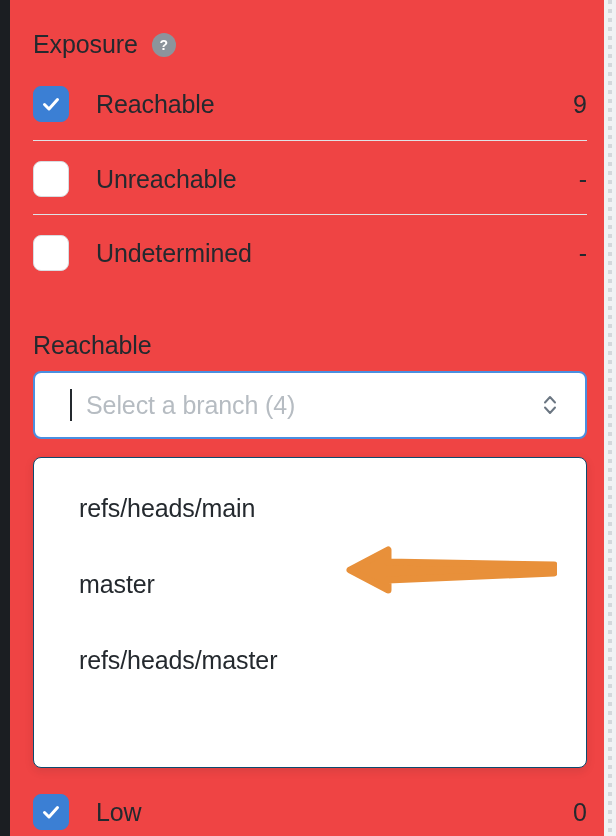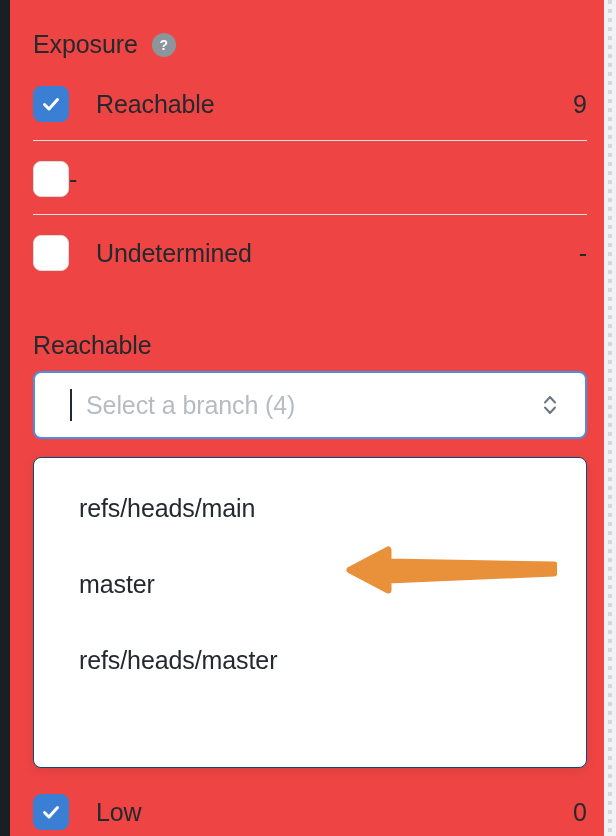--- a/index.html
+++ b/index.html
@@ -239,20 +239,21 @@
     <span class="filter-label">Reachable</span>
     <span class="filter-count">9</span>
   </div>
 
   <div class="divider" style="top:140px;"></div>
 
   <div class="filter-row" style="top:151px;">
     <span class="checkbox unchecked">
       
     </span>
+    <span class="filter-label">Unreachable</span>
     <span class="filter-count">-</span>
   </div>
 
   <div class="divider" style="top:214px;"></div>
 
   <div class="filter-row" style="top:225px;">
     <span class="checkbox unchecked">
       
     </span>
     <span class="filter-label">Undetermined</span>

